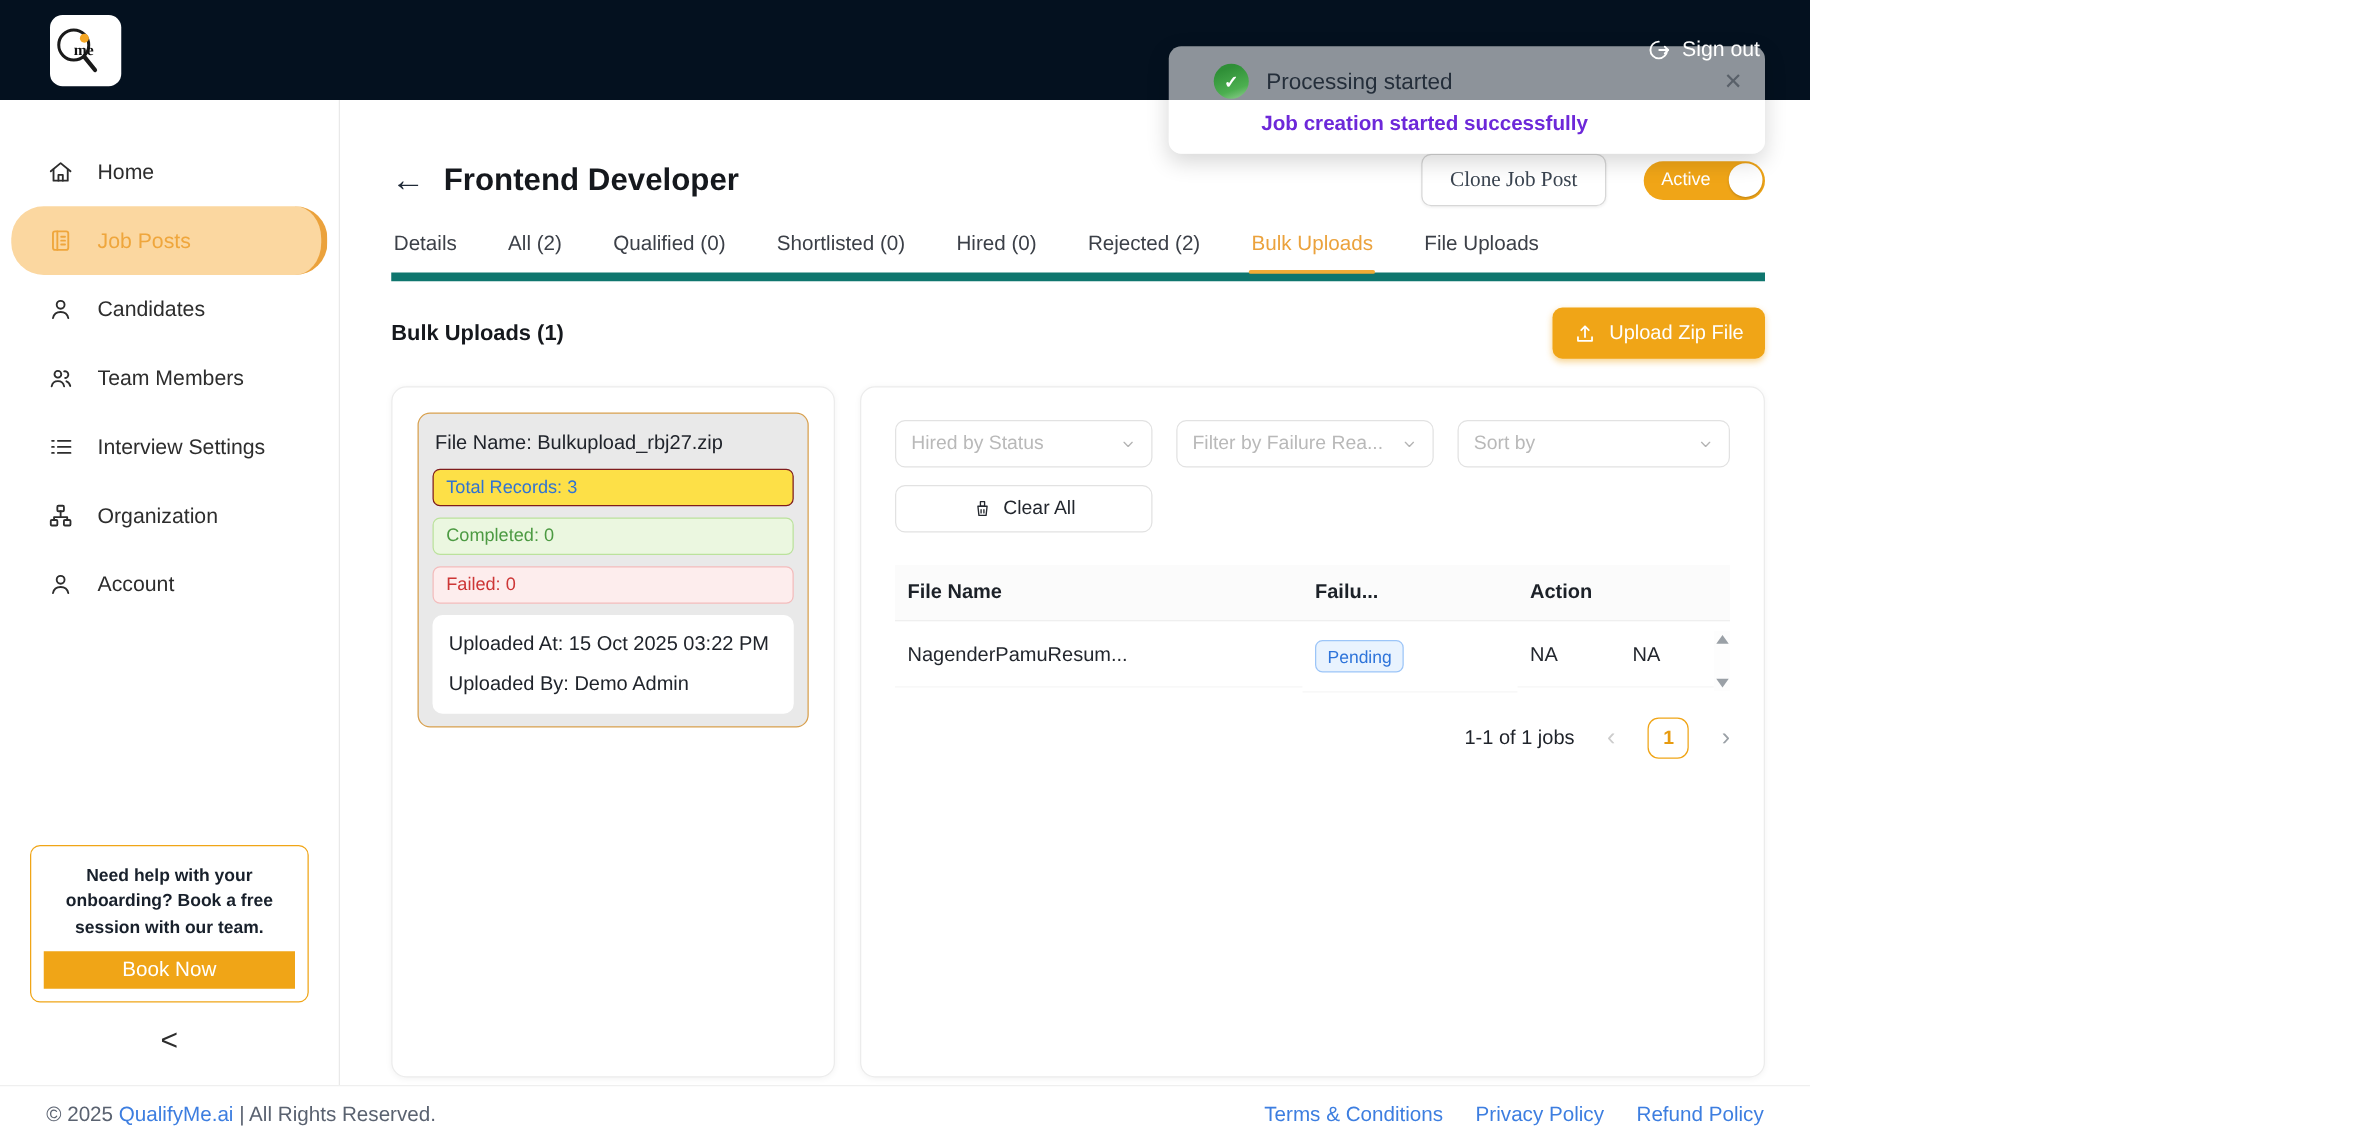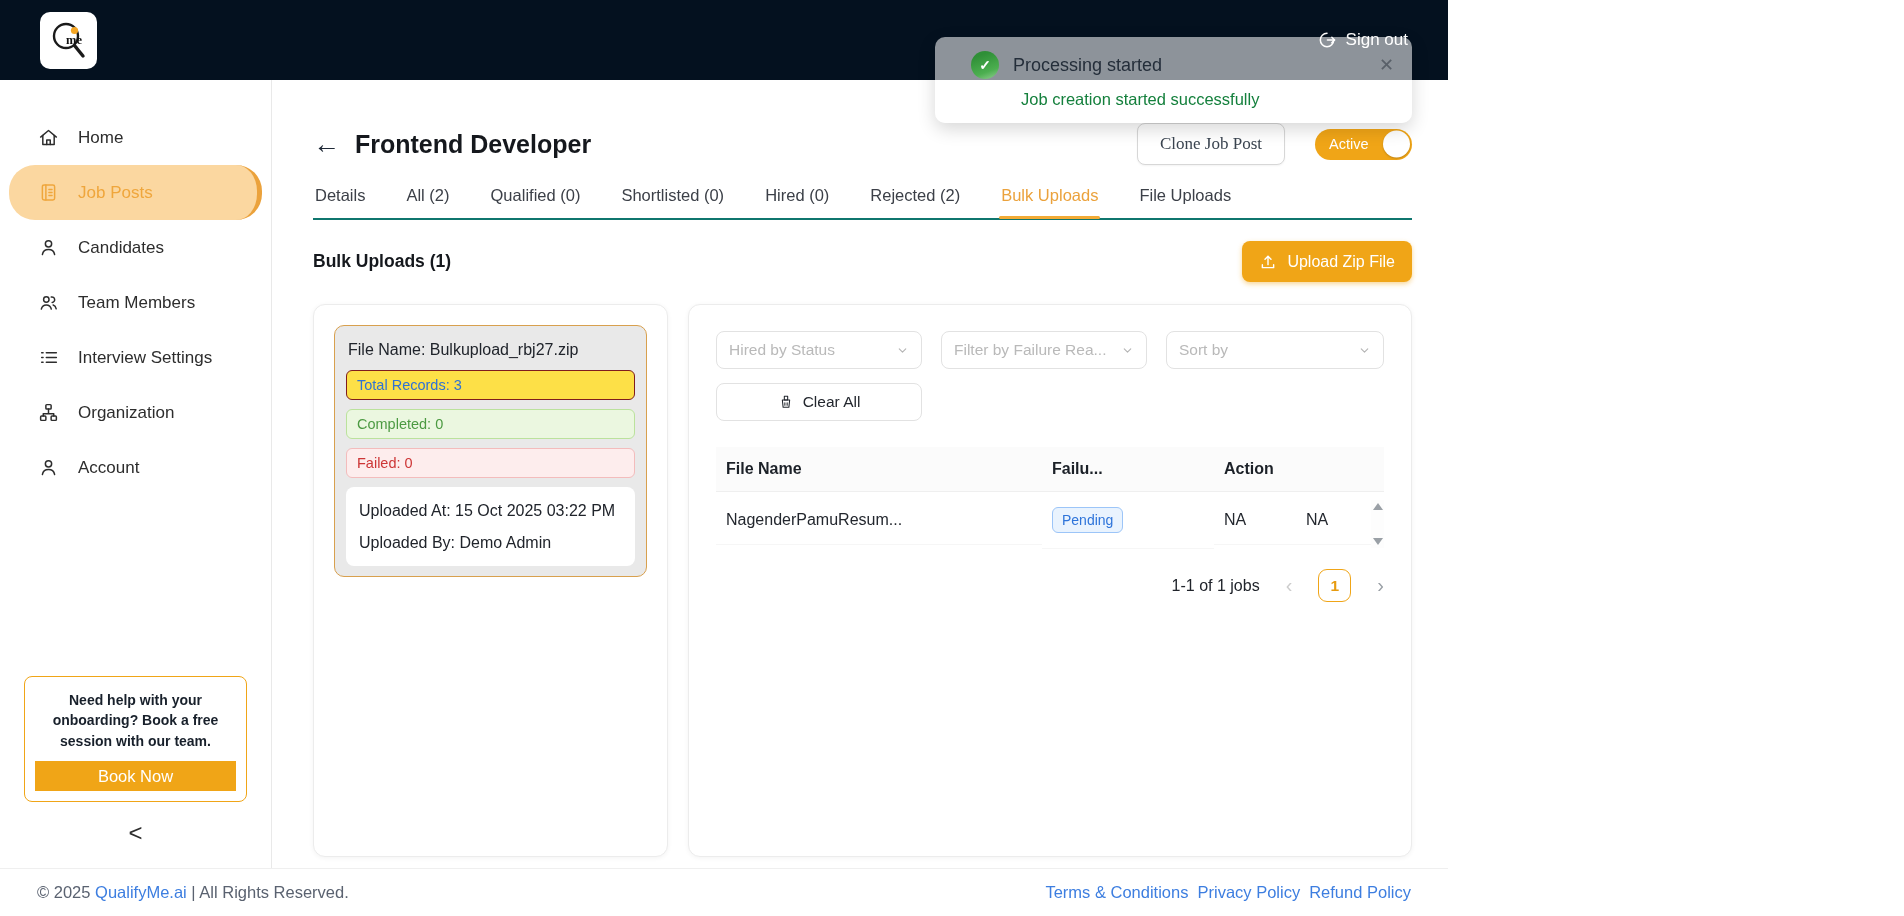--- a/index.html
+++ b/index.html
@@ -1,30 +1,30 @@
 <!DOCTYPE html>
 <html><head>
 <meta charset="utf-8">
 <style>
   * { box-sizing: border-box; margin: 0; padding: 0; }
   html, body { width: 1904px; height: 916px; background: #fff; font-family: "Liberation Sans", sans-serif; }
   .app { width: 1448px; height: 916px; display: flex; flex-direction: column; position: relative; background: #fff; }
 
   
   .header { flex: 0 0 80px; background: #04111f; display: flex; align-items: center; justify-content: space-between; padding: 0 40px; }
-  .logo { width: 57px; height: 57px; background: #fff; border-radius: 10px; display: flex; align-items: center; justify-content: center; }
+  .logo { width: 57px; height: 57px; background: #fff; border-radius: 10px; display: flex; align-items: center; }
   .signout { display: flex; align-items: center; gap: 9px; color: #fff; background: none; border: none; font-size: 17px; font-family: inherit; cursor: pointer; }
 
   
   .toast { position: absolute; left: 935px; top: 37px; width: 477px; min-height: 86px; background: rgba(255,255,255,0.55); border-radius: 10px; box-shadow: 0 6px 18px rgba(0,0,0,0.16); padding: 14px 18px 14px 36px; z-index: 10; }
   .toast-row { display: flex; align-items: center; }
   .toast-check { flex: 0 0 28px; width: 28px; height: 28px; border-radius: 50%; background: linear-gradient(160deg, #2f8f37 20%, #4caf50 70%, #93cf93); color: #fff; display: flex; align-items: center; justify-content: center; font-size: 14px; font-weight: bold; }
   .toast-title { margin-left: 14px; font-size: 18px; color: #242e3a; }
   .toast-close { margin-left: auto; color: #596069; font-size: 18px; cursor: pointer; line-height: 1; }
-  .toast-msg { margin: 11px 0 0 50px; color: #15803d; font-size: 16.5px; }
+  .toast-msg { margin: 11px 0 0 38px; color: #6d28d9; font-size: 16.5px; font-weight: bold; }
 
   
   .body { flex: 1; display: flex; min-height: 0; }
   .sidebar { width: 272px; border-right: 1px solid #e9e9e9; display: flex; flex-direction: column; padding: 30px 0 12px; }
   .nav { display: flex; flex-direction: column; padding: 0 9px; }
   .side-item { height: 55px; display: flex; align-items: center; padding-left: 29px; gap: 19px; font-size: 17px; color: #2d2d2d; border-radius: 26px; cursor: pointer; }
   .side-item .sicon { display: flex; align-items: center; }
   .side-item.active { background: #fbd7a0; color: #efa63c; border-right: 5px solid #eba23c; }
   .help-box { margin: auto 24px 0; border: 1px solid #f0a517; border-radius: 8px; padding: 13px 10px 10px; text-align: center; }
   .help-text { font-size: 14px; font-weight: bold; color: #18202b; line-height: 1.45; }
@@ -33,21 +33,21 @@
 
   
   .main { flex: 1; padding: 42px 36px 0 41px; display: flex; flex-direction: column; min-width: 0; }
   .title-row { display: flex; align-items: center; height: 44px; }
   .back { font-size: 27px; color: #1f2937; cursor: pointer; width: 42px; line-height: 1; }
   .page-title { font-size: 25px; font-weight: bold; color: #15181d; }
   .clone-btn { margin-left: auto; background: #fff; border: 1px solid #d7d7d7; border-radius: 8px; height: 42px; padding: 0 22px; font-size: 17px; color: #3a4450; font-family: Liberation Serif, serif; box-shadow: 0 1px 2px rgba(0,0,0,0.05); cursor: pointer; }
   .toggle { margin-left: 30px; width: 97px; height: 31px; background: #f0a517; border-radius: 16px; display: flex; align-items: center; color: #fff; font-size: 14.5px; padding-left: 14px; position: relative; cursor: pointer; }
   .knob { position: absolute; right: 2px; top: 50%; transform: translateY(-50%); width: 27px; height: 27px; background: #fff; border-radius: 50%; box-shadow: 0 1px 2px rgba(0,0,0,0.2); }
 
-  .tabs { display: flex; gap: 37px; margin-top: 10px; border-bottom: 2px solid #0f766e; }
+  .tabs { display: flex; gap: 37px; margin-top: 10px; border-bottom: 7px solid #0f766e; }
   .tab { padding: 10px 2px 13px; font-size: 16.5px; color: #3c4048; cursor: pointer; position: relative; white-space: nowrap; }
   .tab.active { color: #eba23c; }
   .tab.active::after { content: ""; position: absolute; left: 0; right: 0; bottom: -1px; height: 3px; background: #f2ab36; border-radius: 2px; }
 
   .section-row { display: flex; align-items: center; margin-top: 21px; }
   .section-title { font-size: 17.5px; font-weight: bold; color: #15181d; }
   .upload-btn { margin-left: auto; background: #f0a517; color: #fff; border: none; border-radius: 8px; height: 41px; padding: 0 17px; font-size: 16px; font-family: inherit; display: flex; align-items: center; gap: 10px; box-shadow: 0 2px 5px rgba(240,165,23,0.45); cursor: pointer; }
 
   .panels { display: flex; gap: 20px; margin-top: 22px; }
   .panel { background: #fff; border: 1px solid #ececec; border-radius: 12px; box-shadow: 0 1px 5px rgba(0,0,0,0.05); }
@@ -80,21 +80,21 @@
   .sb .up { width: 0; height: 0; border-left: 5px solid transparent; border-right: 5px solid transparent; border-bottom: 7px solid #9aa0a6; }
   .sb .down { width: 0; height: 0; border-left: 5px solid transparent; border-right: 5px solid transparent; border-top: 7px solid #9aa0a6; }
 
   .pagination { display: flex; align-items: center; justify-content: flex-end; gap: 26px; margin-top: 20px; font-size: 16px; color: #20242b; }
   .pg-prev { color: #cccccc; font-size: 20px; cursor: default; }
   .pg-page { width: 33px; height: 33px; border: 1px solid #f0a517; border-radius: 9px; display: flex; align-items: center; justify-content: center; color: #e79b10; font-size: 15.5px; font-weight: bold; background: #fff; cursor: pointer; }
   .pg-next { color: #9aa0a6; font-size: 20px; cursor: pointer; }
 
   
   .footer { flex: 0 0 48px; border-top: 1px solid #efefef; display: flex; align-items: center; padding: 0 37px; font-size: 16.5px; color: #5a6270; background: #fff; }
-  .f-links { margin-left: auto; display: flex; gap: 9px; }
+  .f-links { margin-left: auto; display: flex; gap: 26px; }
   .blue { color: #3d7ee0; cursor: pointer; text-decoration: none; }
   .pre { white-space: pre; }
 
   svg { display: block; }
 </style>
 </head>
 <body>
 
 <div class="app">
 

